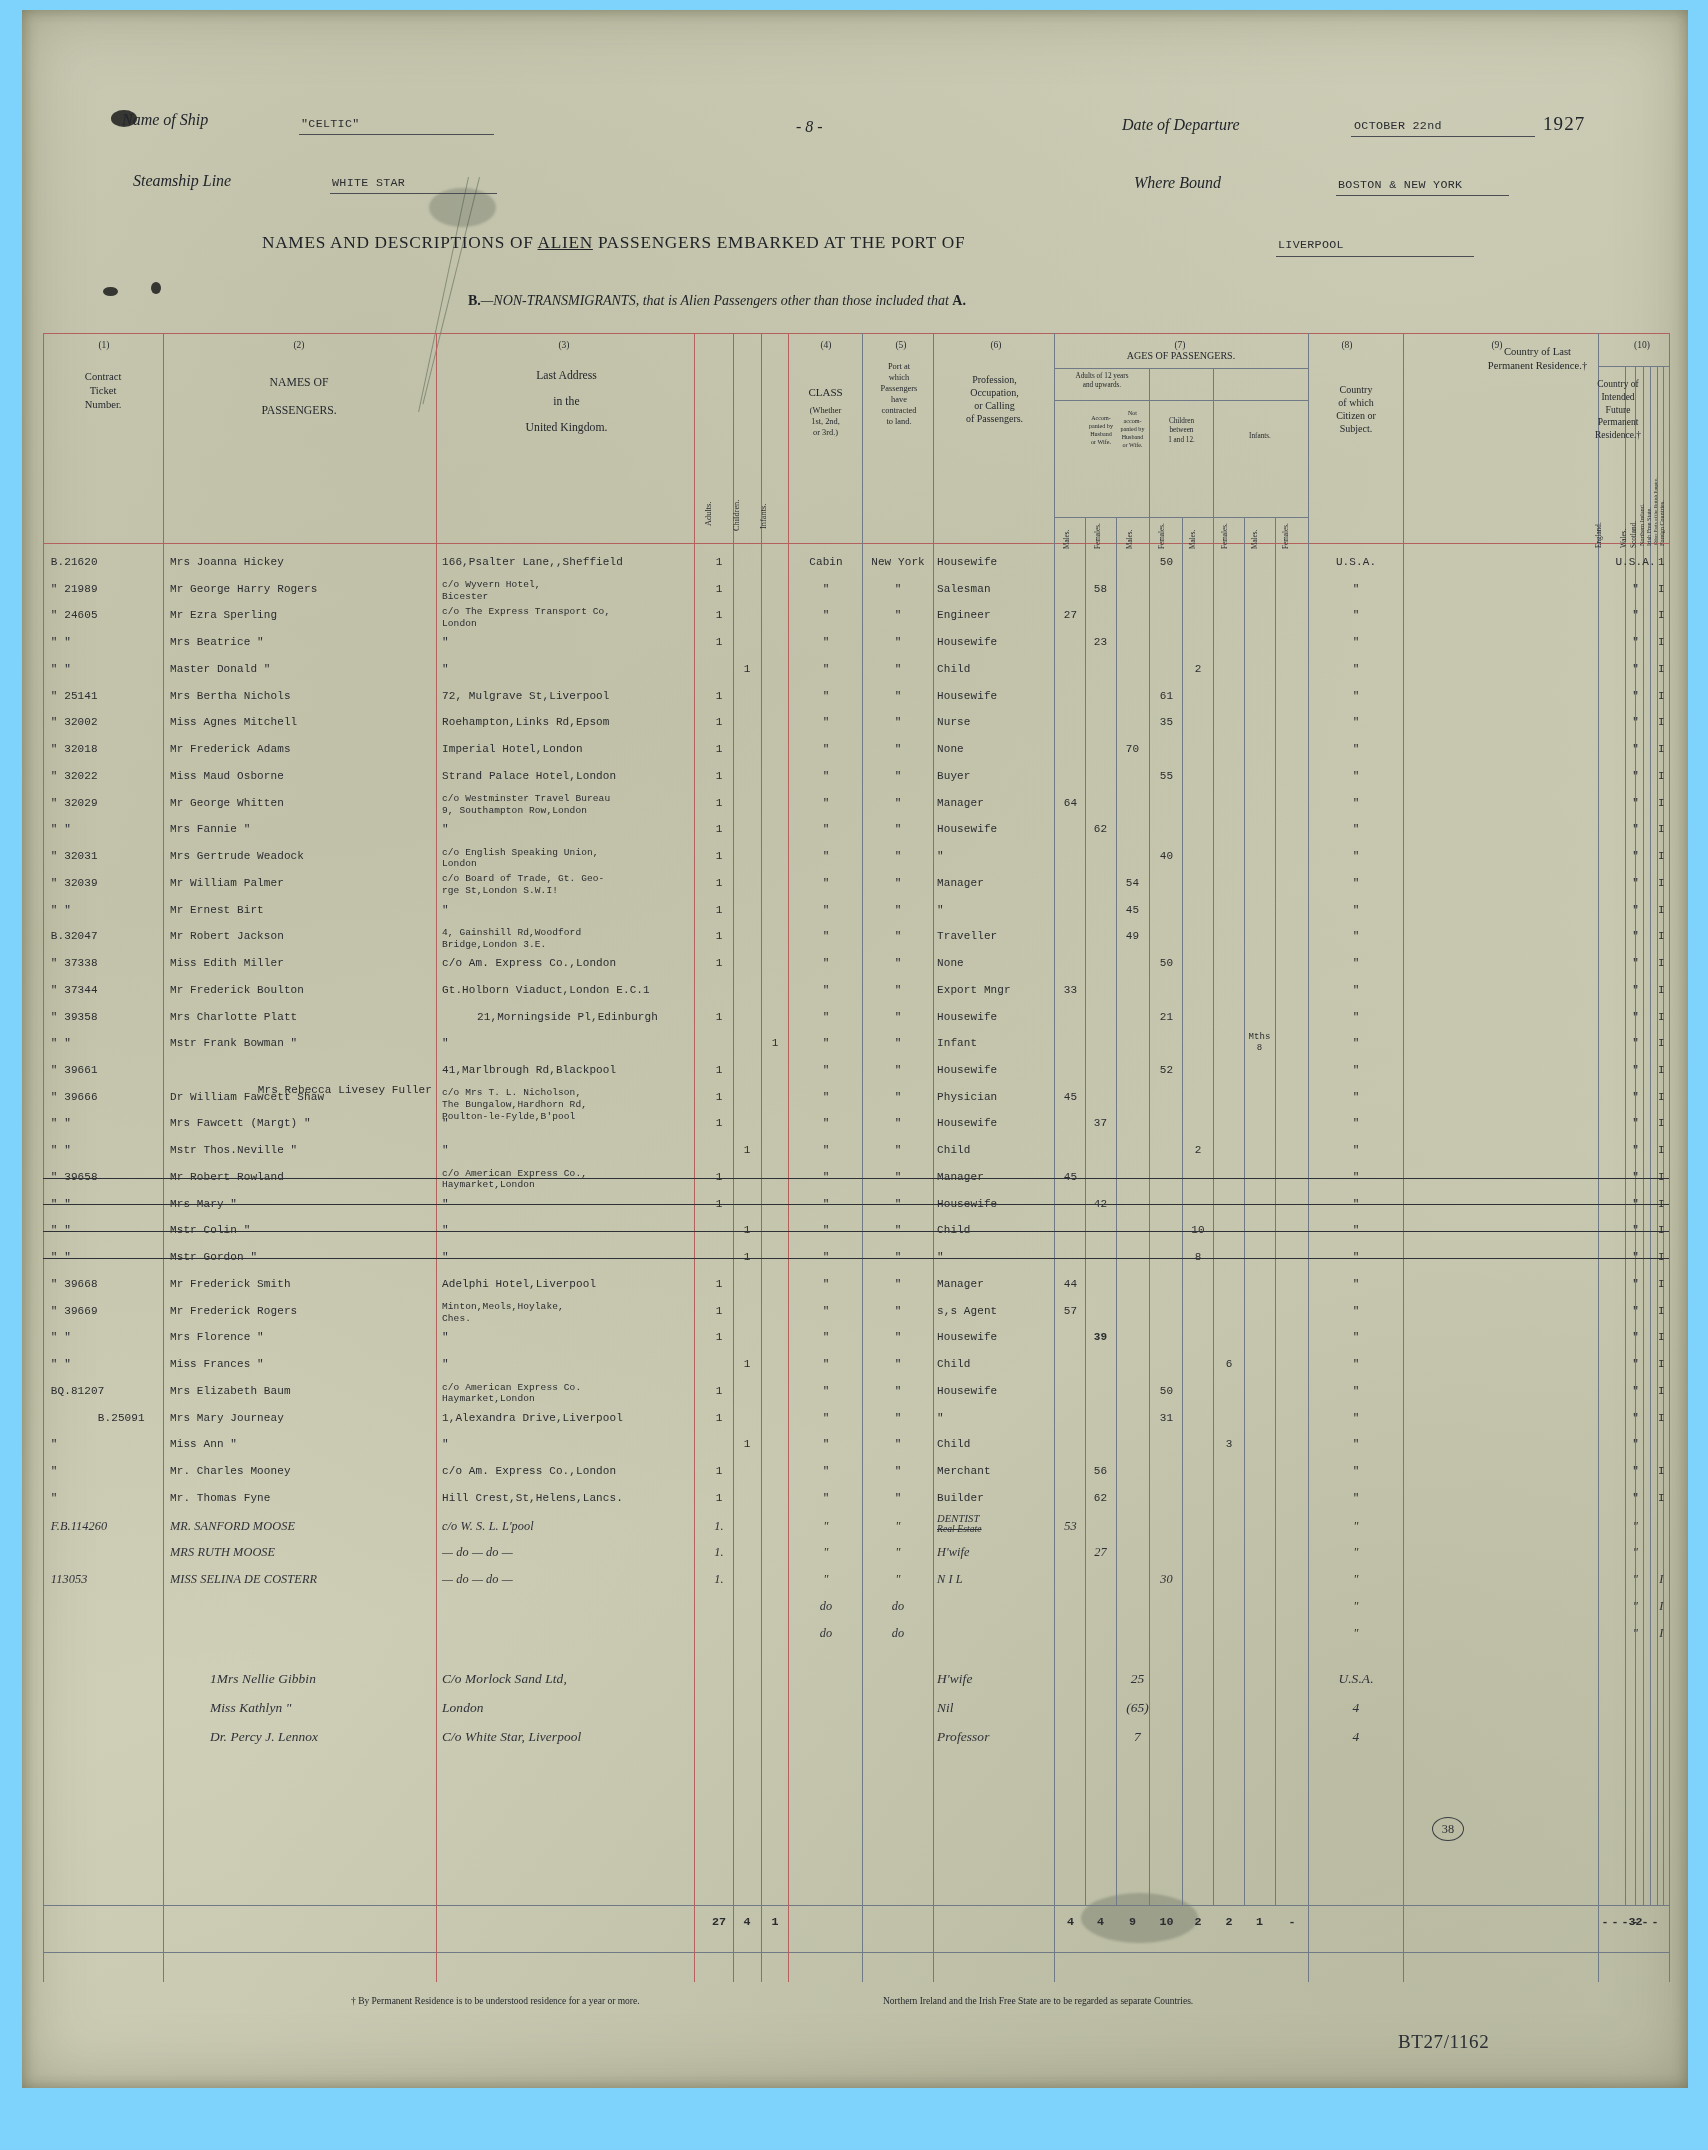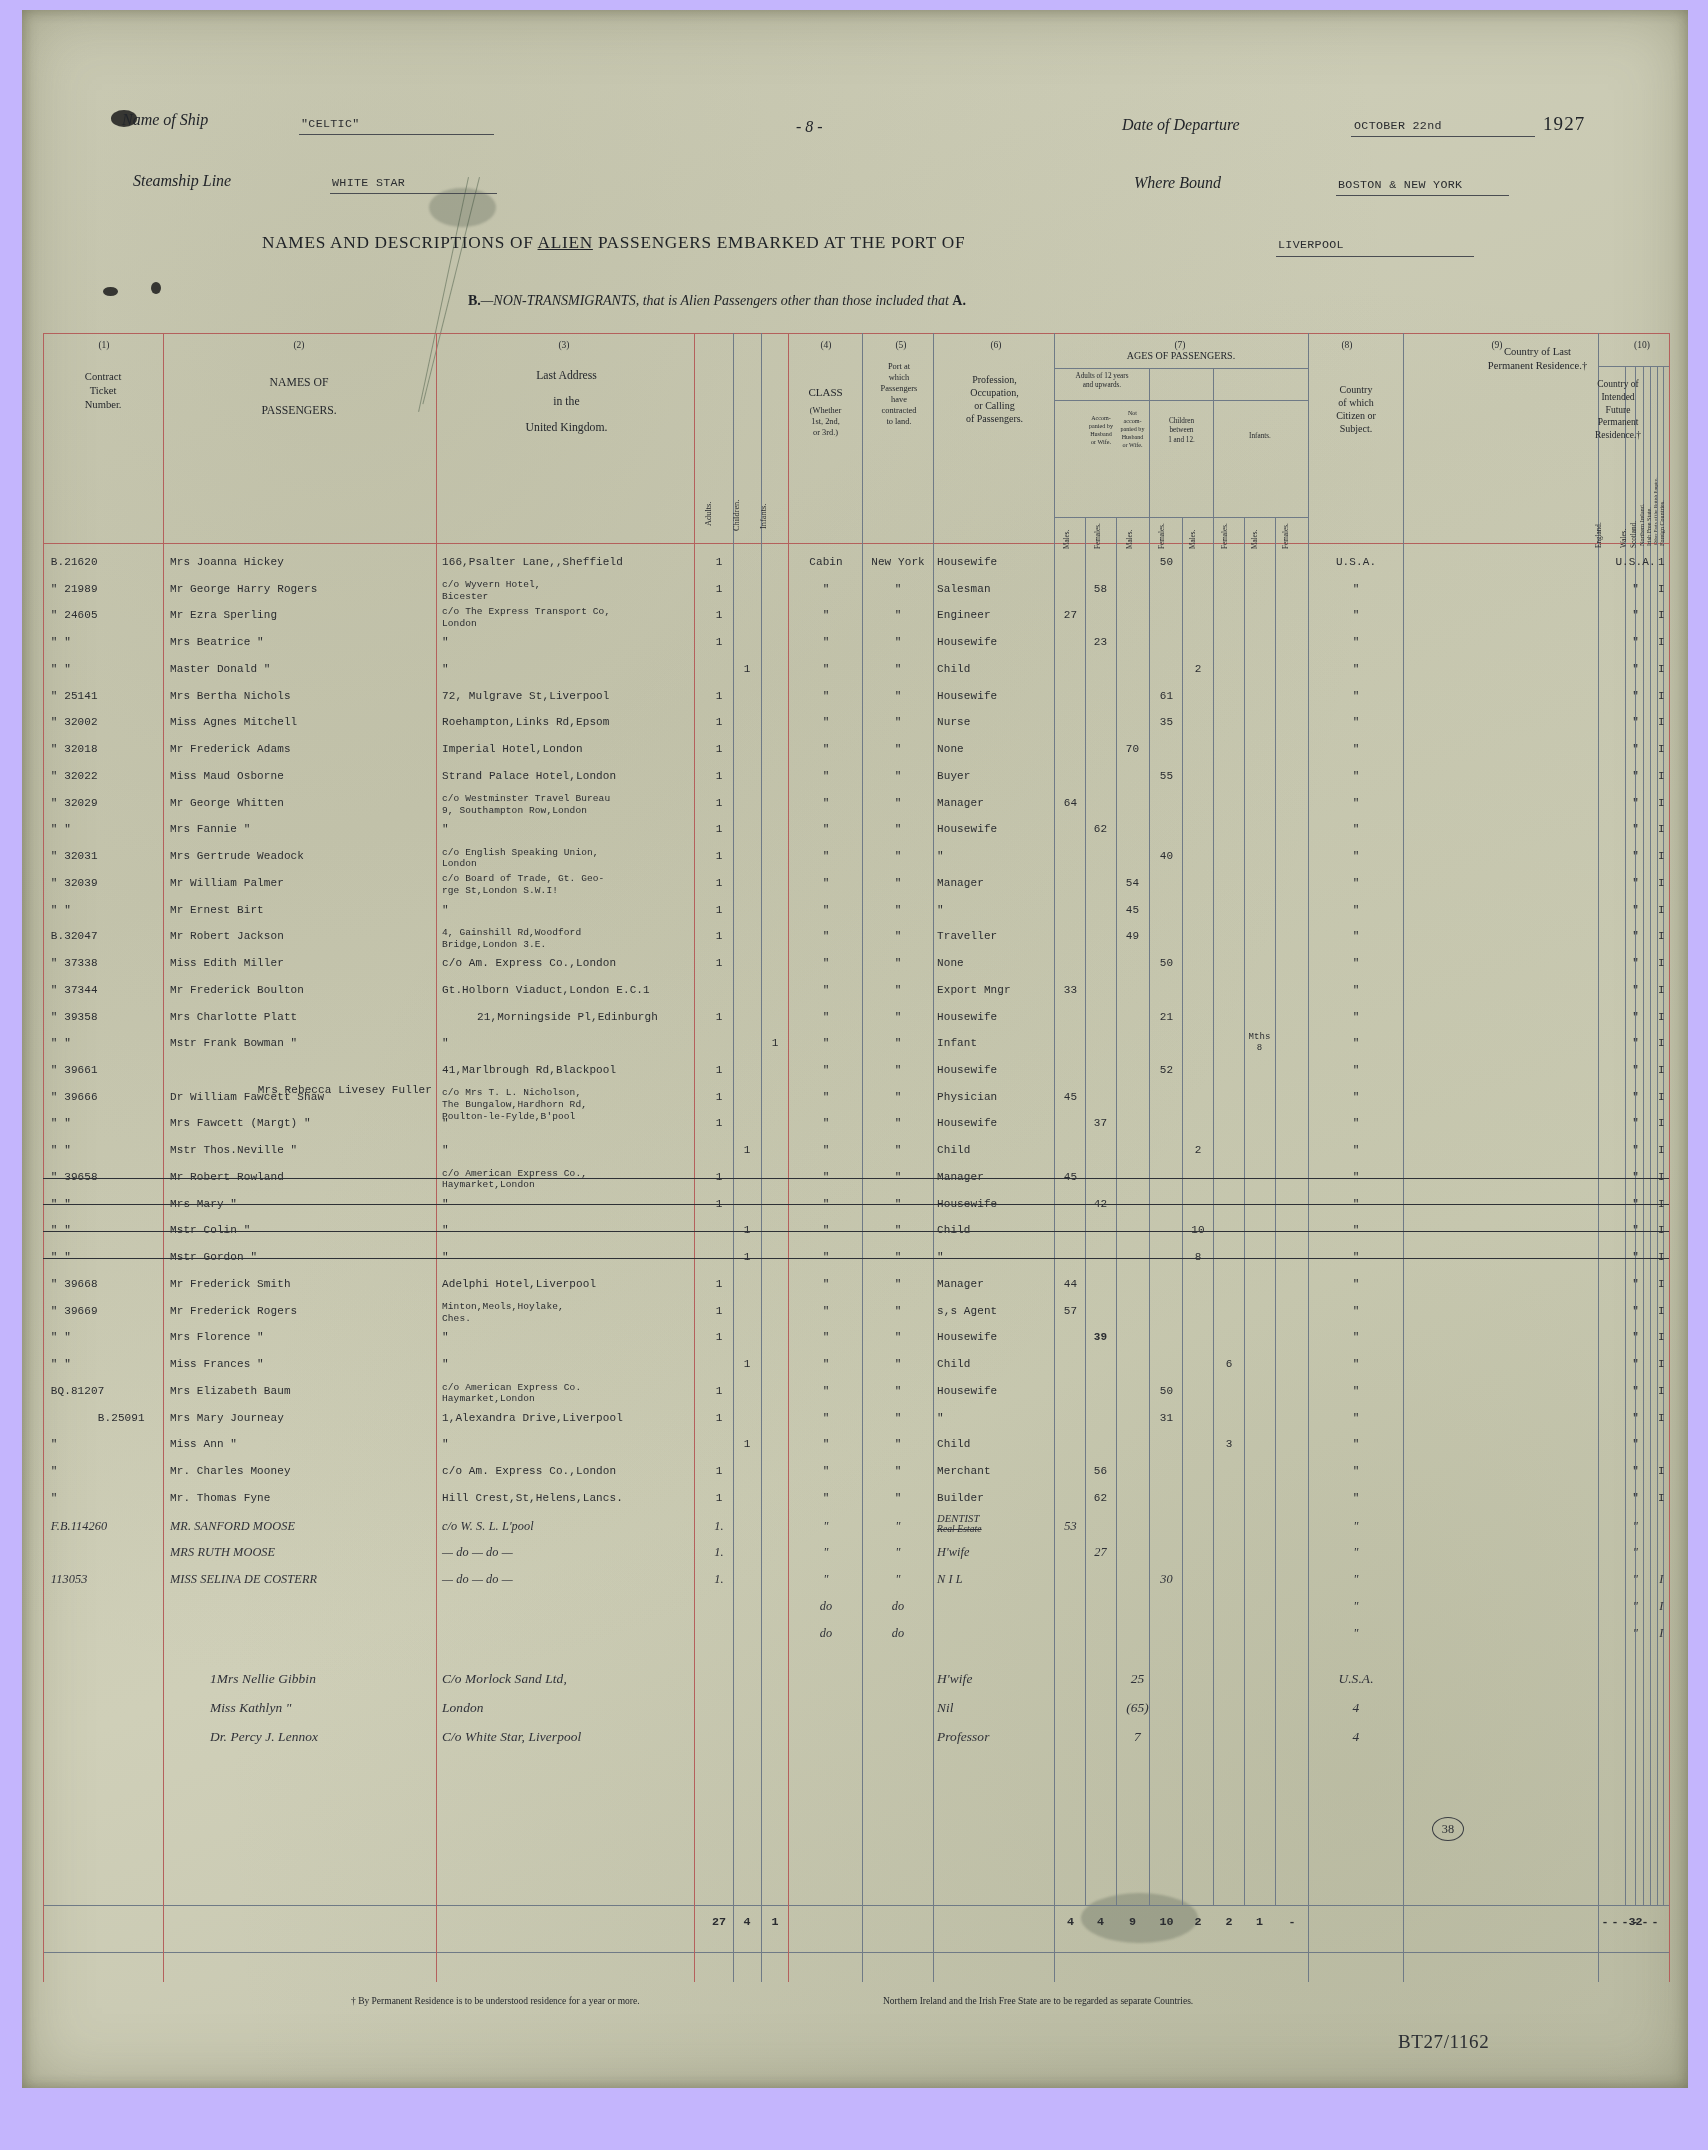--- a/index.html
+++ b/index.html
@@ -10,21 +10,21 @@
   body {
     width: 1709px;
     height: 2151px;
     font-family: "Liberation Sans", sans-serif;
     overflow: hidden;
   }
   #page {
     position: relative;
     width: 1709px;
     height: 2151px;
-    background: #c4b5fd;
+    background: #7dd3fc;
   }
   
   #sheet {
     position: absolute;
     left: 22px;
     top: 10px;
     width: 1666px;
     height: 2078px;
     background: #ccccb6;
     background-image:

